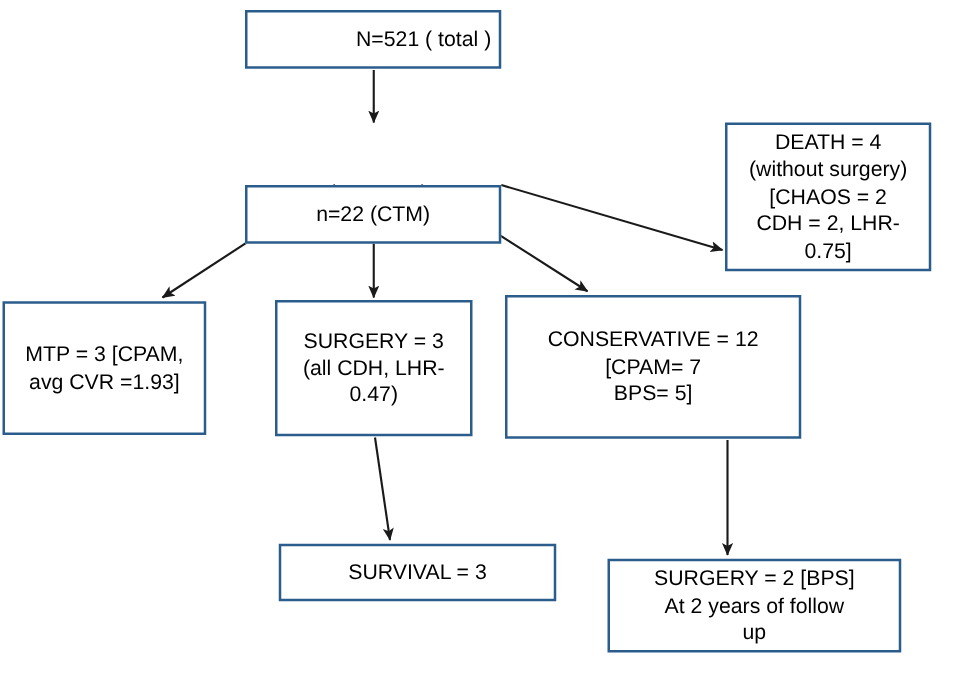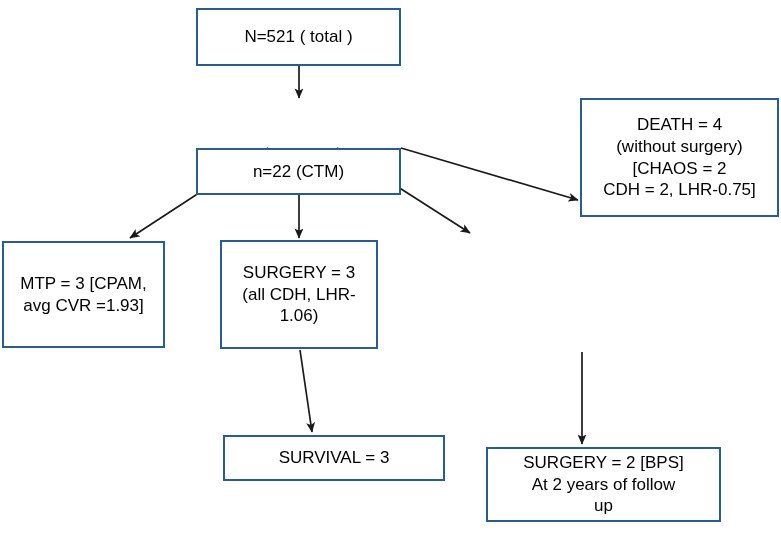--- a/index.html
+++ b/index.html
@@ -56,28 +56,31 @@
         </marker>
       </defs>
       <line x1="299" y1="56" x2="299" y2="98" stroke="#1a1a1a" stroke-width="1.7" marker-end="url(#arrowhead)"></line>
       <line x1="268" y1="148" x2="130" y2="238" stroke="#1a1a1a" stroke-width="1.7" marker-end="url(#arrowhead)"></line>
       <line x1="299" y1="148" x2="299" y2="238" stroke="#1a1a1a" stroke-width="1.7" marker-end="url(#arrowhead)"></line>
       <line x1="337" y1="148" x2="470" y2="233" stroke="#1a1a1a" stroke-width="1.7" marker-end="url(#arrowhead)"></line>
       <line x1="401" y1="148" x2="578" y2="200" stroke="#1a1a1a" stroke-width="1.7" marker-end="url(#arrowhead)"></line>
       <line x1="300" y1="350" x2="312" y2="432" stroke="#1a1a1a" stroke-width="1.7" marker-end="url(#arrowhead)"></line>
       <line x1="582" y1="352" x2="582" y2="444" stroke="#1a1a1a" stroke-width="1.7" marker-end="url(#arrowhead)"></line>
     </svg>
-<div class="node" style="left: 196px; top: 8px; width: 205px; height: 58px; border-color: rgb(43, 93, 140);"><span class="txt">N=521 ( total )</span></div>
+<div class="node" style="left: 196px; top: 8px; width: 205px; height: 47px; border-color: rgb(43, 93, 140); text-align: right;"><span class="txt">N=521 ( total )</span></div>
     <div class="node" style="left: 196px; top: 100px; width: 205px; height: 47px; border-color: rgb(43, 93, 140); margin-top: 48px;"><span class="txt">n=22 (CTM)</span></div>
-    <div class="node" style="left: 580px; top: 98px; width: 199px; height: 119px; border-color: rgb(43, 93, 140);"><span class="txt">DEATH = 4
+    <div class="node" style="left: 580px; top: 98px; width: 165px; height: 119px; border-color: rgb(43, 93, 140);"><span class="txt">DEATH = 4
 (without surgery)
 [CHAOS = 2
 CDH = 2, LHR-0.75]</span></div>
     <div class="node" style="left: 2px; top: 241px; width: 163px; height: 107px; border-color: rgb(43, 93, 140);"><span class="txt">MTP = 3 [CPAM,
 avg CVR =1.93]</span></div>
     <div class="node" style="left: 220px; top: 240px; width: 158px; height: 109px; border-color: rgb(43, 93, 140);"><span class="txt">SURGERY  = 3
 (all CDH, LHR-
-1.06)</span></div>
+0.47)</span></div>
+    <div class="node" style="left: 404px; top: 236px; width: 237px; height: 115px; border-color: rgb(43, 93, 140);"><span class="txt">CONSERVATIVE = 12
+[CPAM= 7
+BPS=  5]</span></div>
     <div class="node" style="left: 223px; top: 435px; width: 222px; height: 46px; border-color: rgb(43, 93, 140);"><span class="txt">SURVIVAL = 3</span></div>
     <div class="node" style="left: 486px; top: 447px; width: 235px; height: 75px; border-color: rgb(43, 93, 140); justify-content: center;"><span class="txt">SURGERY = 2 [BPS]
 At 2 years of follow
 up</span></div>
   </div>
 
 </body></html>

